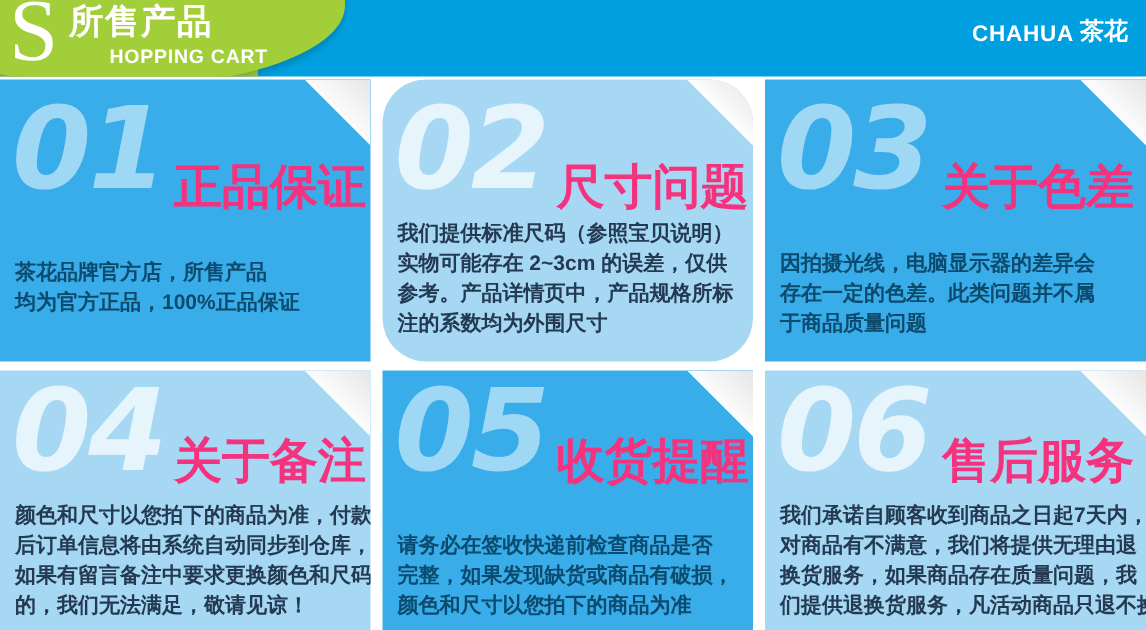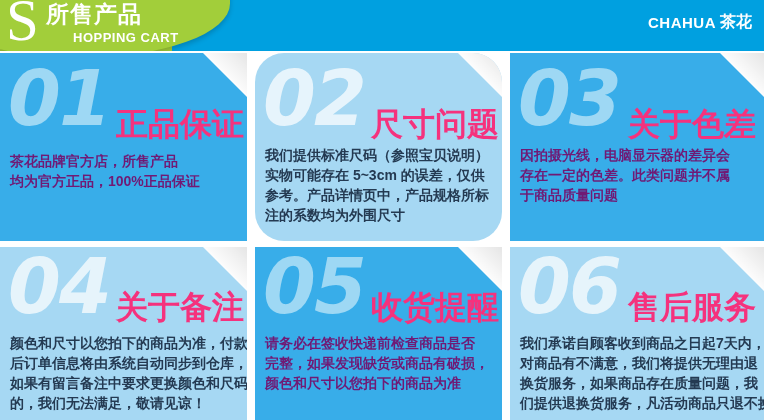--- a/index.html
+++ b/index.html
@@ -86,21 +86,21 @@
     position:absolute;
     font-size:32px;line-height:32px;font-weight:bold;
     color:#f5327d;letter-spacing:0px;white-space:nowrap;
   }
 
   .body{
     position:absolute;left:10px;right:8px;
     font-size:14px;line-height:20px;font-weight:bold;
     letter-spacing:0px;
   }
-  .card.dark .body{color:#701a75;}
+  .card.dark .body{color:#0c4a6e;margin-top:20px;}
   .card.light .body{color:#243a52;}
   .body div{white-space:nowrap;}
 
   
   #card1{left:0;   top:0;   width:247px;height:188px;}
   #card2{left:255px;top:0;  width:247px;height:188px;border-radius:29px;}
   #card3{left:510px;top:0;  width:254px;height:188px;}
   #card4{left:0;   top:194px;width:247px;height:173px;}
   #card5{left:255px;top:194px;width:247px;height:173px;}
   #card6{left:510px;top:194px;width:254px;height:173px;}
@@ -149,21 +149,21 @@
       </div>
       <div class="fold"></div>
       <div class="fold-shadow"></div>
     </div>
 
     <div class="card light" id="card2">
       <div class="num">02</div>
       <div class="title">尺寸问题</div>
       <div class="body">
         <div>我们提供标准尺码（参照宝贝说明）</div>
-        <div>实物可能存在 5~3cm 的误差，仅供</div>
+        <div>实物可能存在 2~3cm 的误差，仅供</div>
         <div>参考。产品详情页中，产品规格所标</div>
         <div>注的系数均为外围尺寸</div>
       </div>
       <div class="fold"></div>
       <div class="fold-shadow"></div>
     </div>
 
     <div class="card dark" id="card3">
       <div class="num">03</div>
       <div class="title">关于色差</div>

